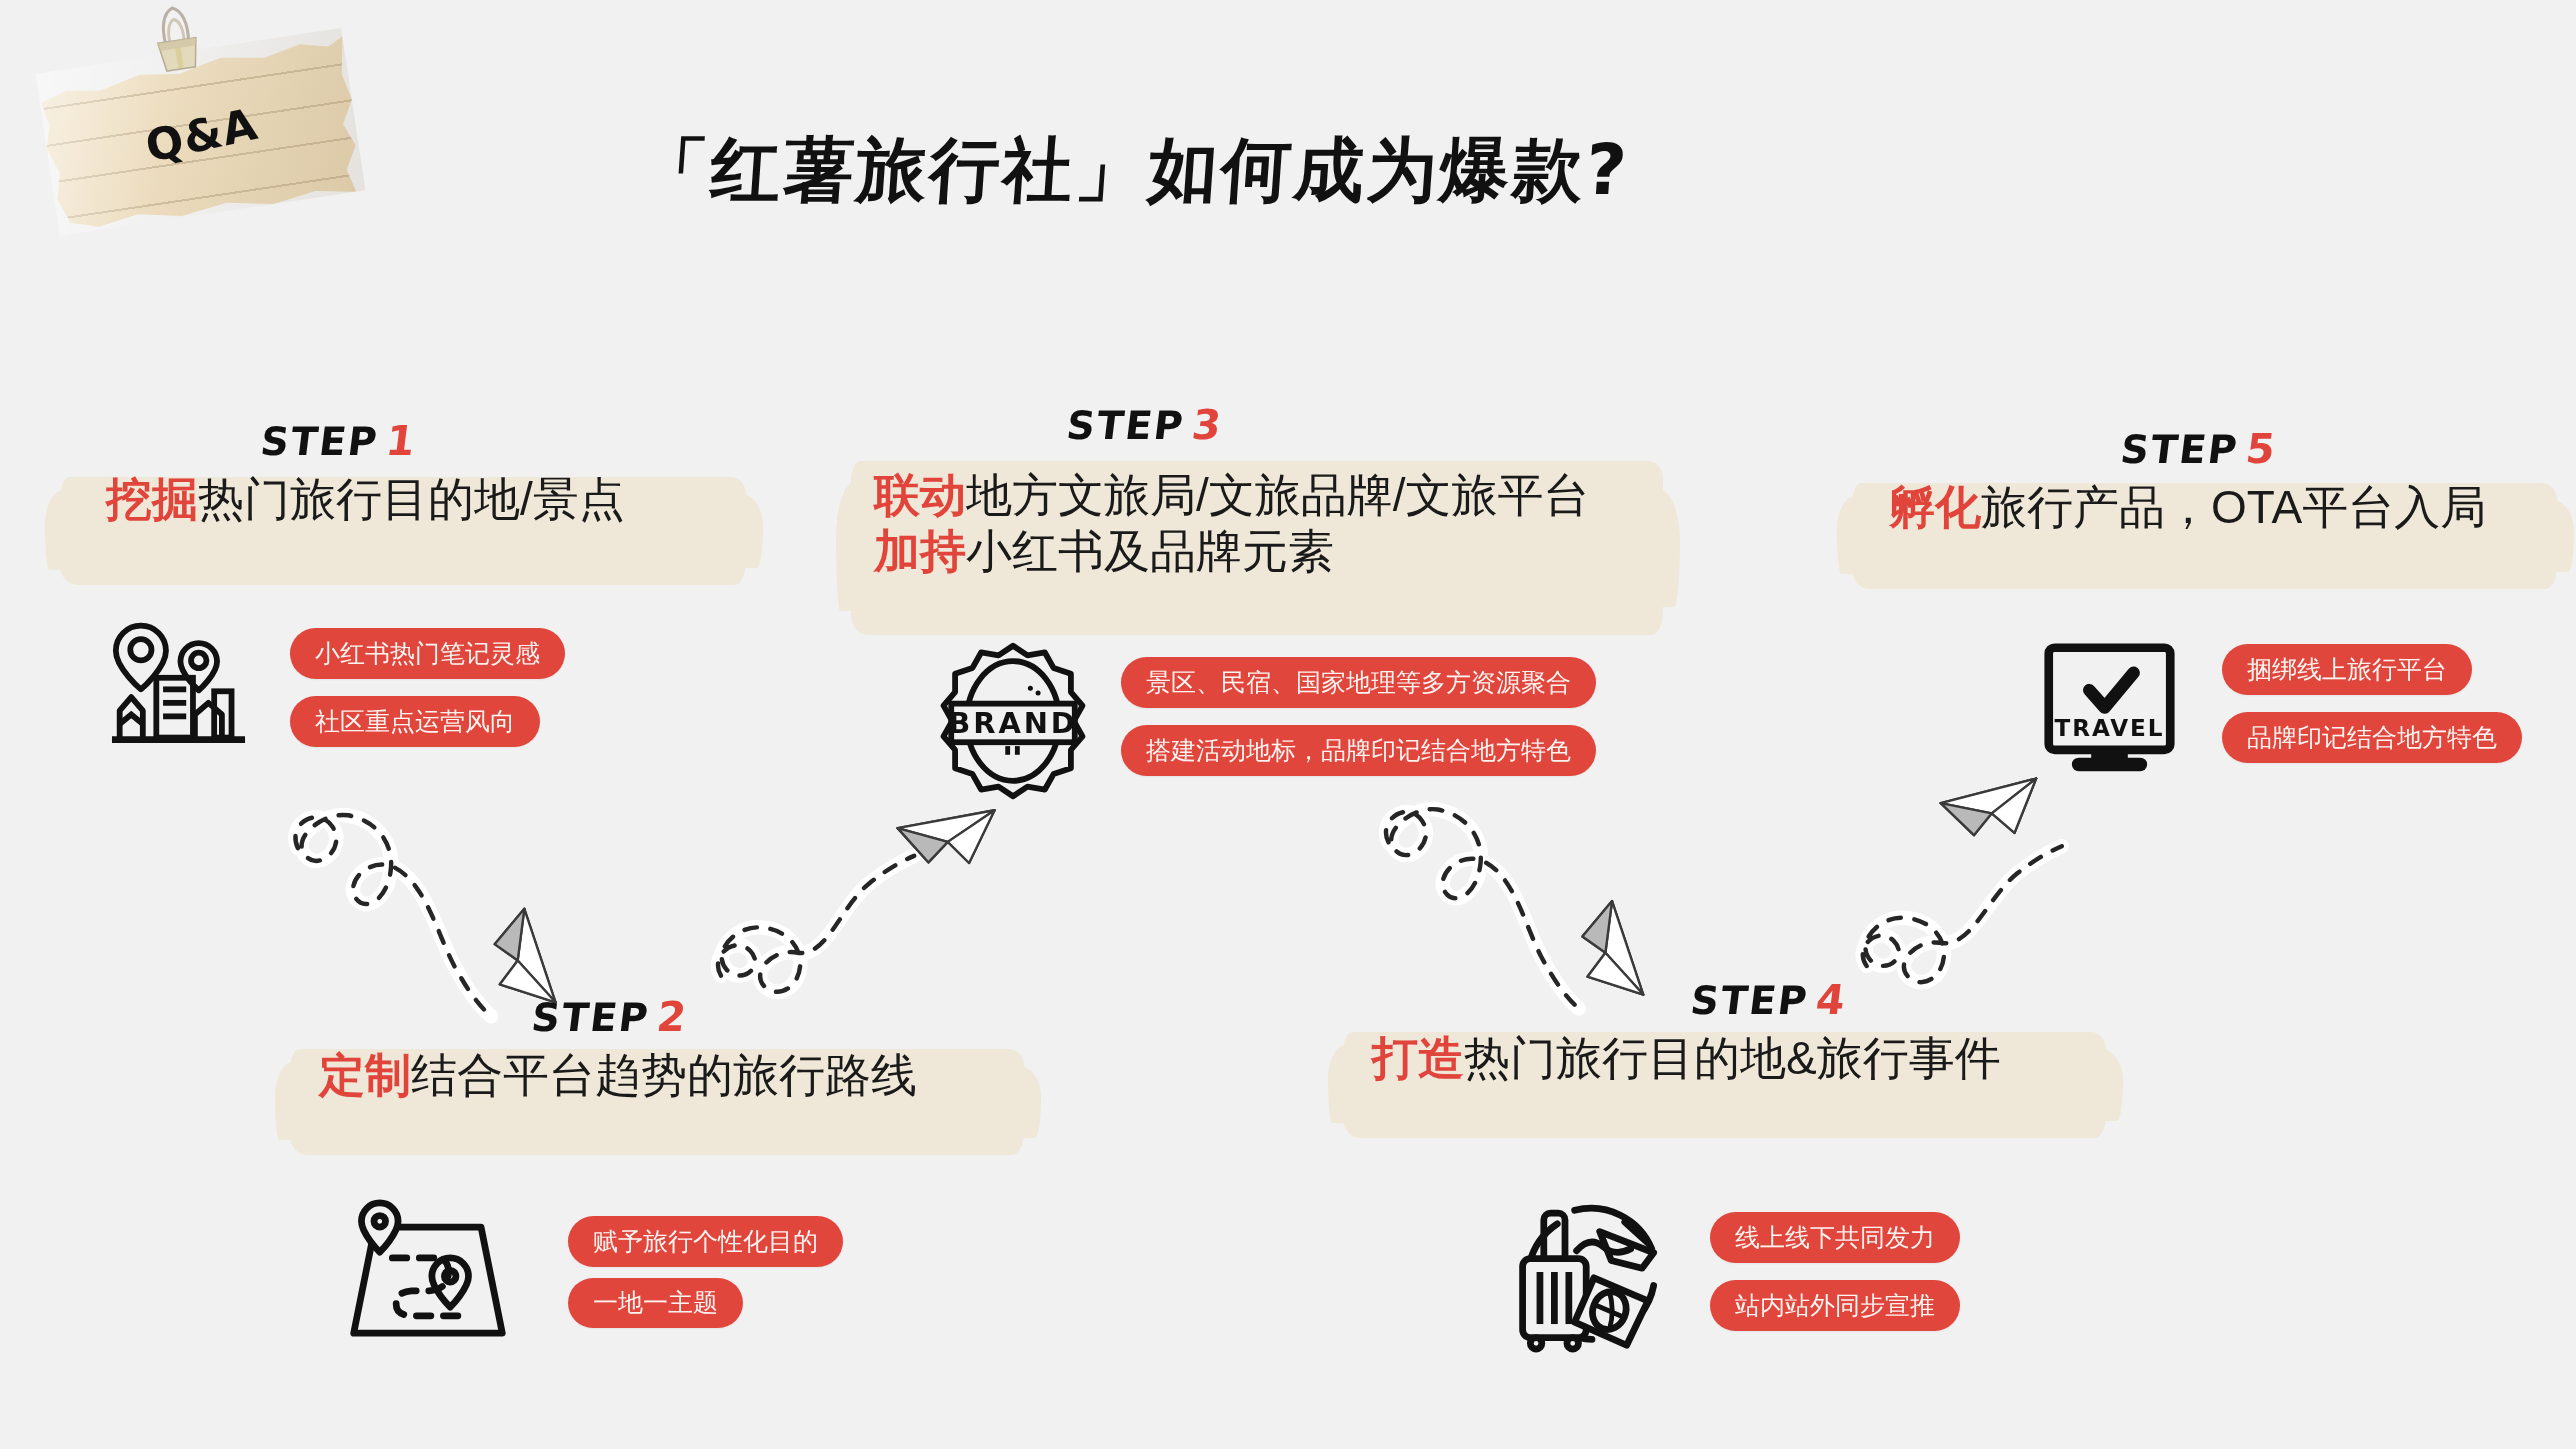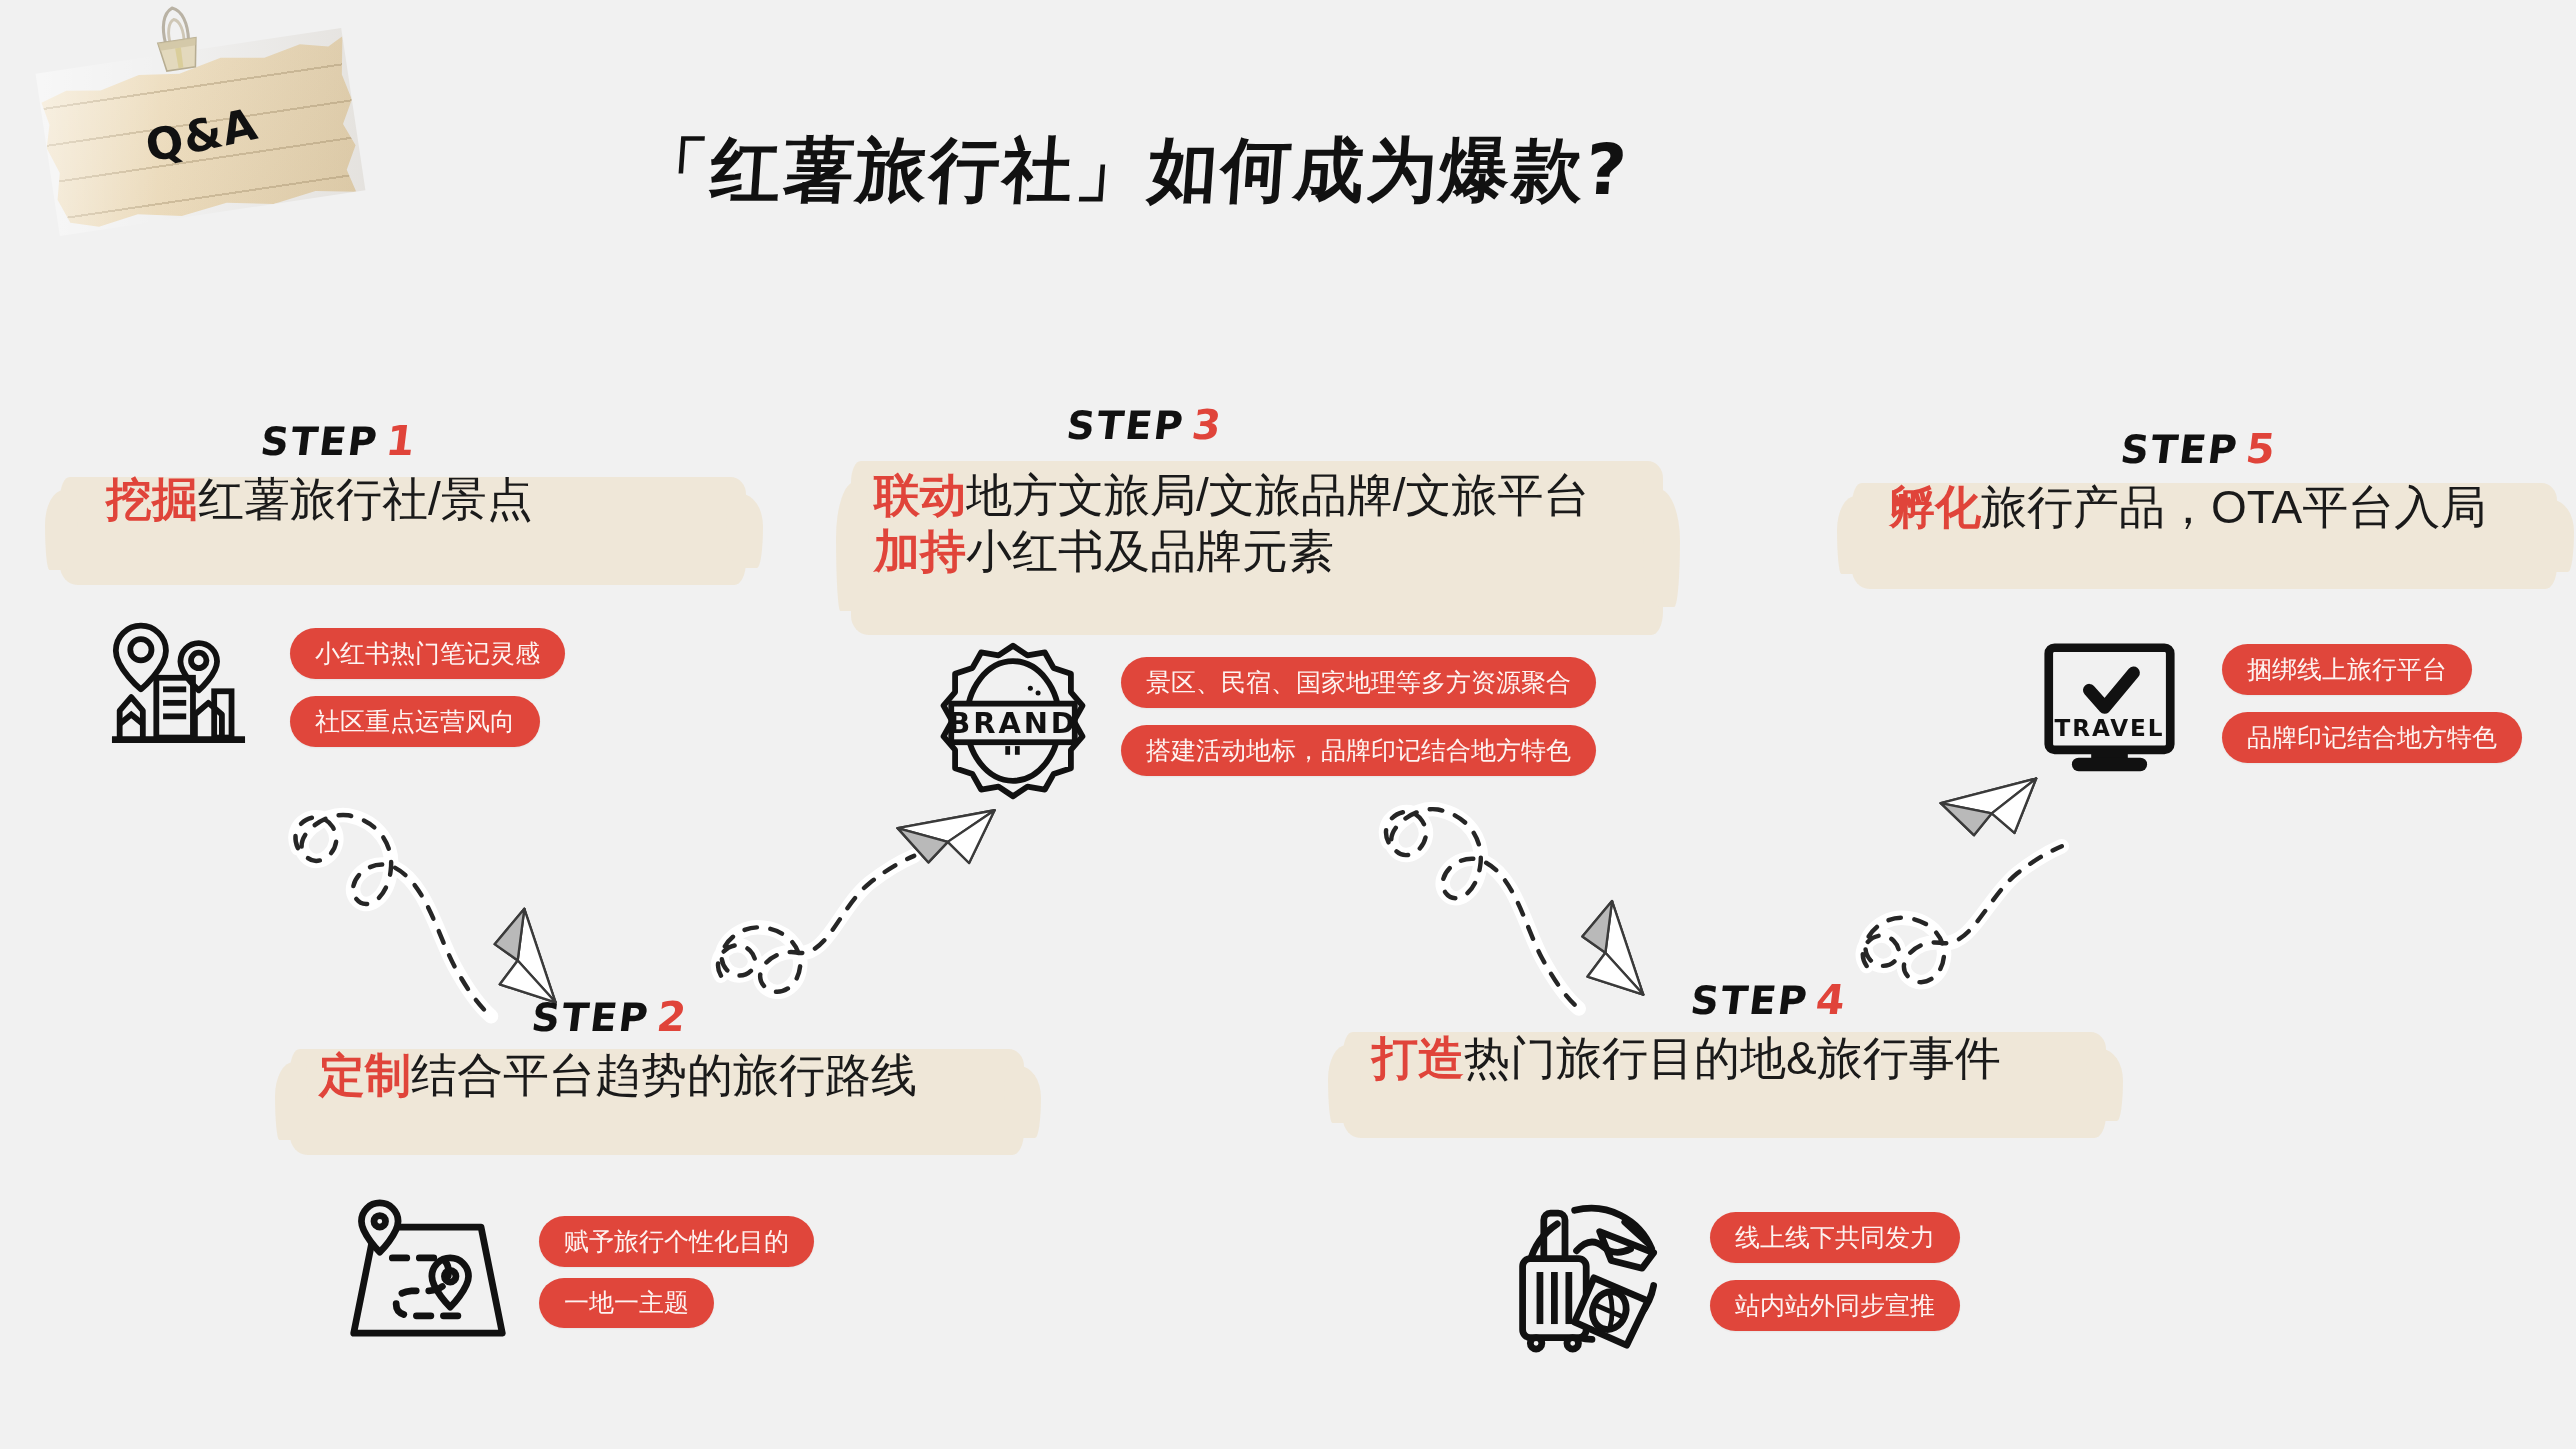--- a/index.html
+++ b/index.html
@@ -200,21 +200,21 @@
   <div id="main-title">「红薯旅行社」如何成为爆款?</div>
 
   <div class="step" style="left:106px; top:417px;">
     <div class="brush" style="left:-46px; top:60px; width:686px; height:108px;"></div>
     <div style="text-align:left; padding-left:155px;">
       <span class="step-label">
         <span>STEP</span><span class="step-num">1</span>
       </span>
     </div>
     <div class="step-line" style="margin-top:5.8px;">
-      <span class="kw">挖掘</span><span>红薯旅行社/景点</span>
+      <span class="kw">挖掘</span><span>热门旅行目的地/景点</span>
     </div>
   </div>
 
   <div class="icon-box" style="left:106px; top:618px;">
     <svg width="145" height="135" viewBox="0 0 150 140" fill="none" stroke="#111" stroke-width="6">
       <path d="M36 8 a26 26 0 0 1 26 26 c0 18 -26 40 -26 40 s-26 -22 -26 -40 a26 26 0 0 1 26 -26z" stroke-linejoin="round"></path>
       <circle cx="36" cy="33" r="11"></circle>
       <path d="M96 26 a19 19 0 0 1 19 19 c0 13 -19 30 -19 30 s-19 -17 -19 -30 a19 19 0 0 1 19 -19z" stroke-linejoin="round"></path>
       <circle cx="96" cy="44" r="8"></circle>
       <rect x="52" y="62" width="38" height="62" stroke-width="6"></rect>
@@ -313,21 +313,21 @@
     <svg width="164" height="145" viewBox="0 0 170 150" fill="none" stroke="#111" stroke-width="7">
       <path d="M30 30 L140 30 L162 140 L8 140 Z" stroke-linejoin="round"></path>
       <path d="M35 5 a19 19 0 0 1 19 19 c0 13 -19 32 -19 32 s-19 -19 -19 -32 a19 19 0 0 1 19 -19z" stroke-linejoin="round" fill="#f1f1f1"></path>
       <circle cx="35" cy="24" r="6"></circle>
       <path d="M108 62 a19 19 0 0 1 19 19 c0 13 -19 32 -19 32 s-19 -19 -19 -32 a19 19 0 0 1 19 -19z" stroke-linejoin="round" fill="#f1f1f1"></path>
       <circle cx="108" cy="81" r="6"></circle>
       <path d="M48 62 L92 62 Q108 62 106 80 Q104 95 86 96 L68 96 Q52 97 52 110 Q52 122 70 122 L118 122" stroke-dasharray="15 13" stroke-linecap="round" stroke-width="7"></path>
     </svg>
   </div>
 
-  <div class="tag-stack" style="left:539px; top:1216px;gap:11px;">
+  <div class="tag-stack" style="left:568px; top:1216px;gap:11px;">
     <span class="tag">赋予旅行个性化目的</span>
     <span class="tag">一地一主题</span>
   </div>
 
   <div class="step" style="left:1372px; top:976px;">
     <div class="brush" style="left:-29px; top:56px; width:763px; height:106px;"></div>
     <div style="text-align:left; padding-left:319px;">
       <span class="step-label">
         <span>STEP</span><span class="step-num">4</span>
       </span>

